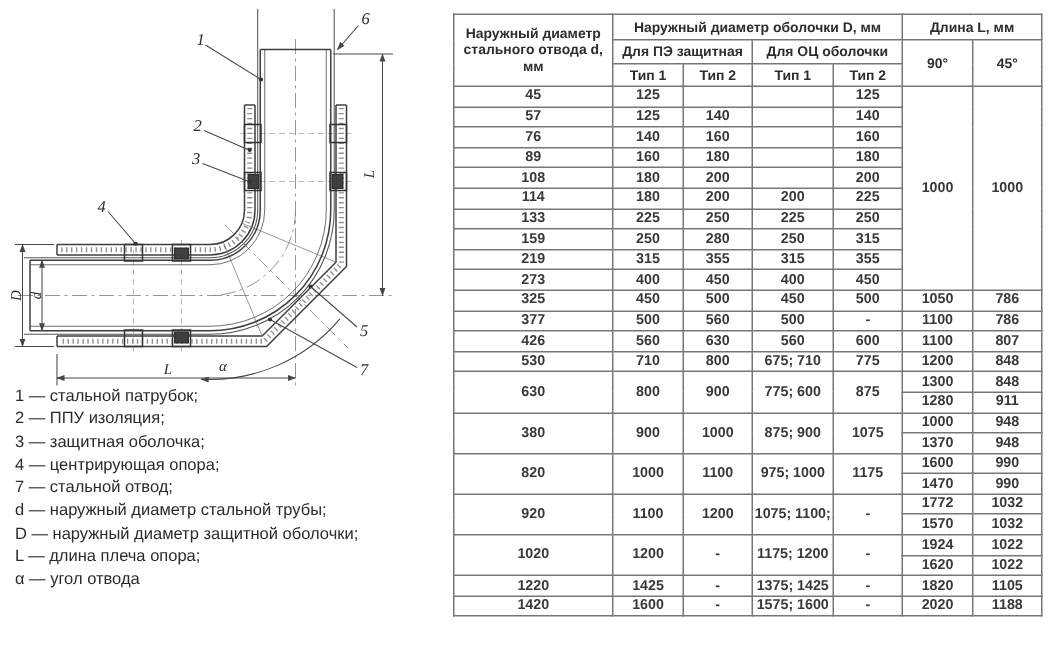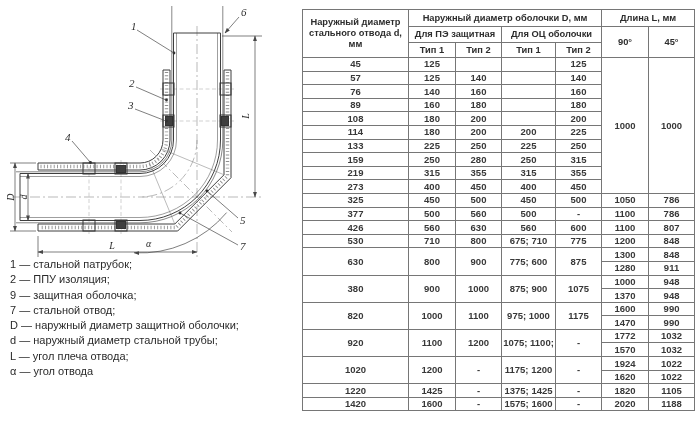--- a/index.html
+++ b/index.html
@@ -140,25 +140,26 @@
         <text x="240" y="224">5</text>
         <text x="241" y="16">6</text>
         <text x="240" y="250">7</text>
       </g>
     </svg>
   </div>
 
   <div class="legend" id="legend">
       <div class="legend-line">1 — стальной патрубок;</div>
       <div class="legend-line">2 — ППУ изоляция;</div>
-      <div class="legend-line">9 — защитная оболочка;</div>
+      <div class="legend-line">3 — защитная оболочка;</div>
+      <div class="legend-line">4 — центрирующая опора;</div>
       <div class="legend-line">7 — стальной отвод;</div>
+      <div class="legend-line">d — наружный диаметр стальной трубы;</div>
       <div class="legend-line">D — наружный диаметр защитной оболочки;</div>
-      <div class="legend-line">d — наружный диаметр стальной трубы;</div>
-      <div class="legend-line">L — угол плеча отвода;</div>
+      <div class="legend-line">L — длина плеча опора;</div>
       <div class="legend-line">α — угол отвода</div>
     </div>
 
   <table class="dims">
     <colgroup>
       <col style="width:106px">
         <col style="width:47px">
         <col style="width:46px">
       <col style="width:54px">
         <col style="width:46px">

